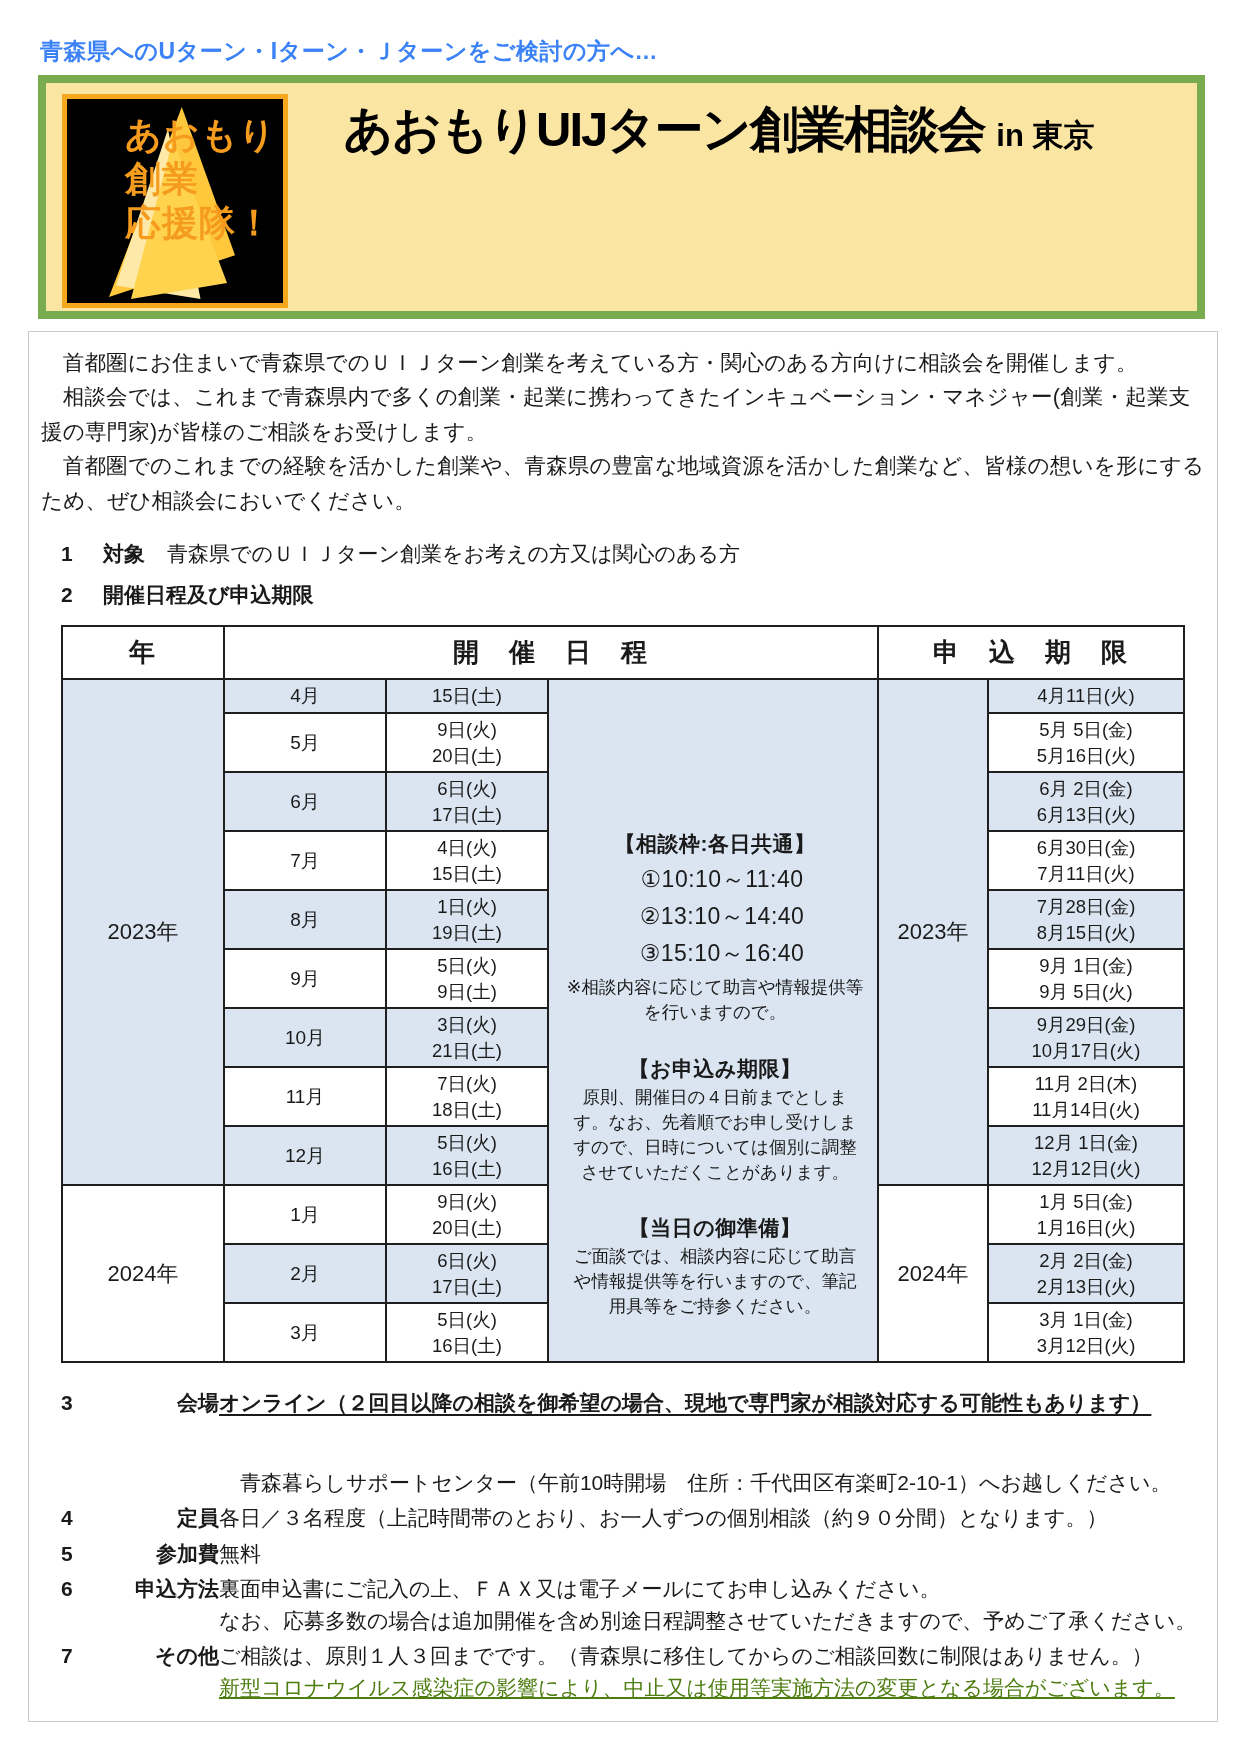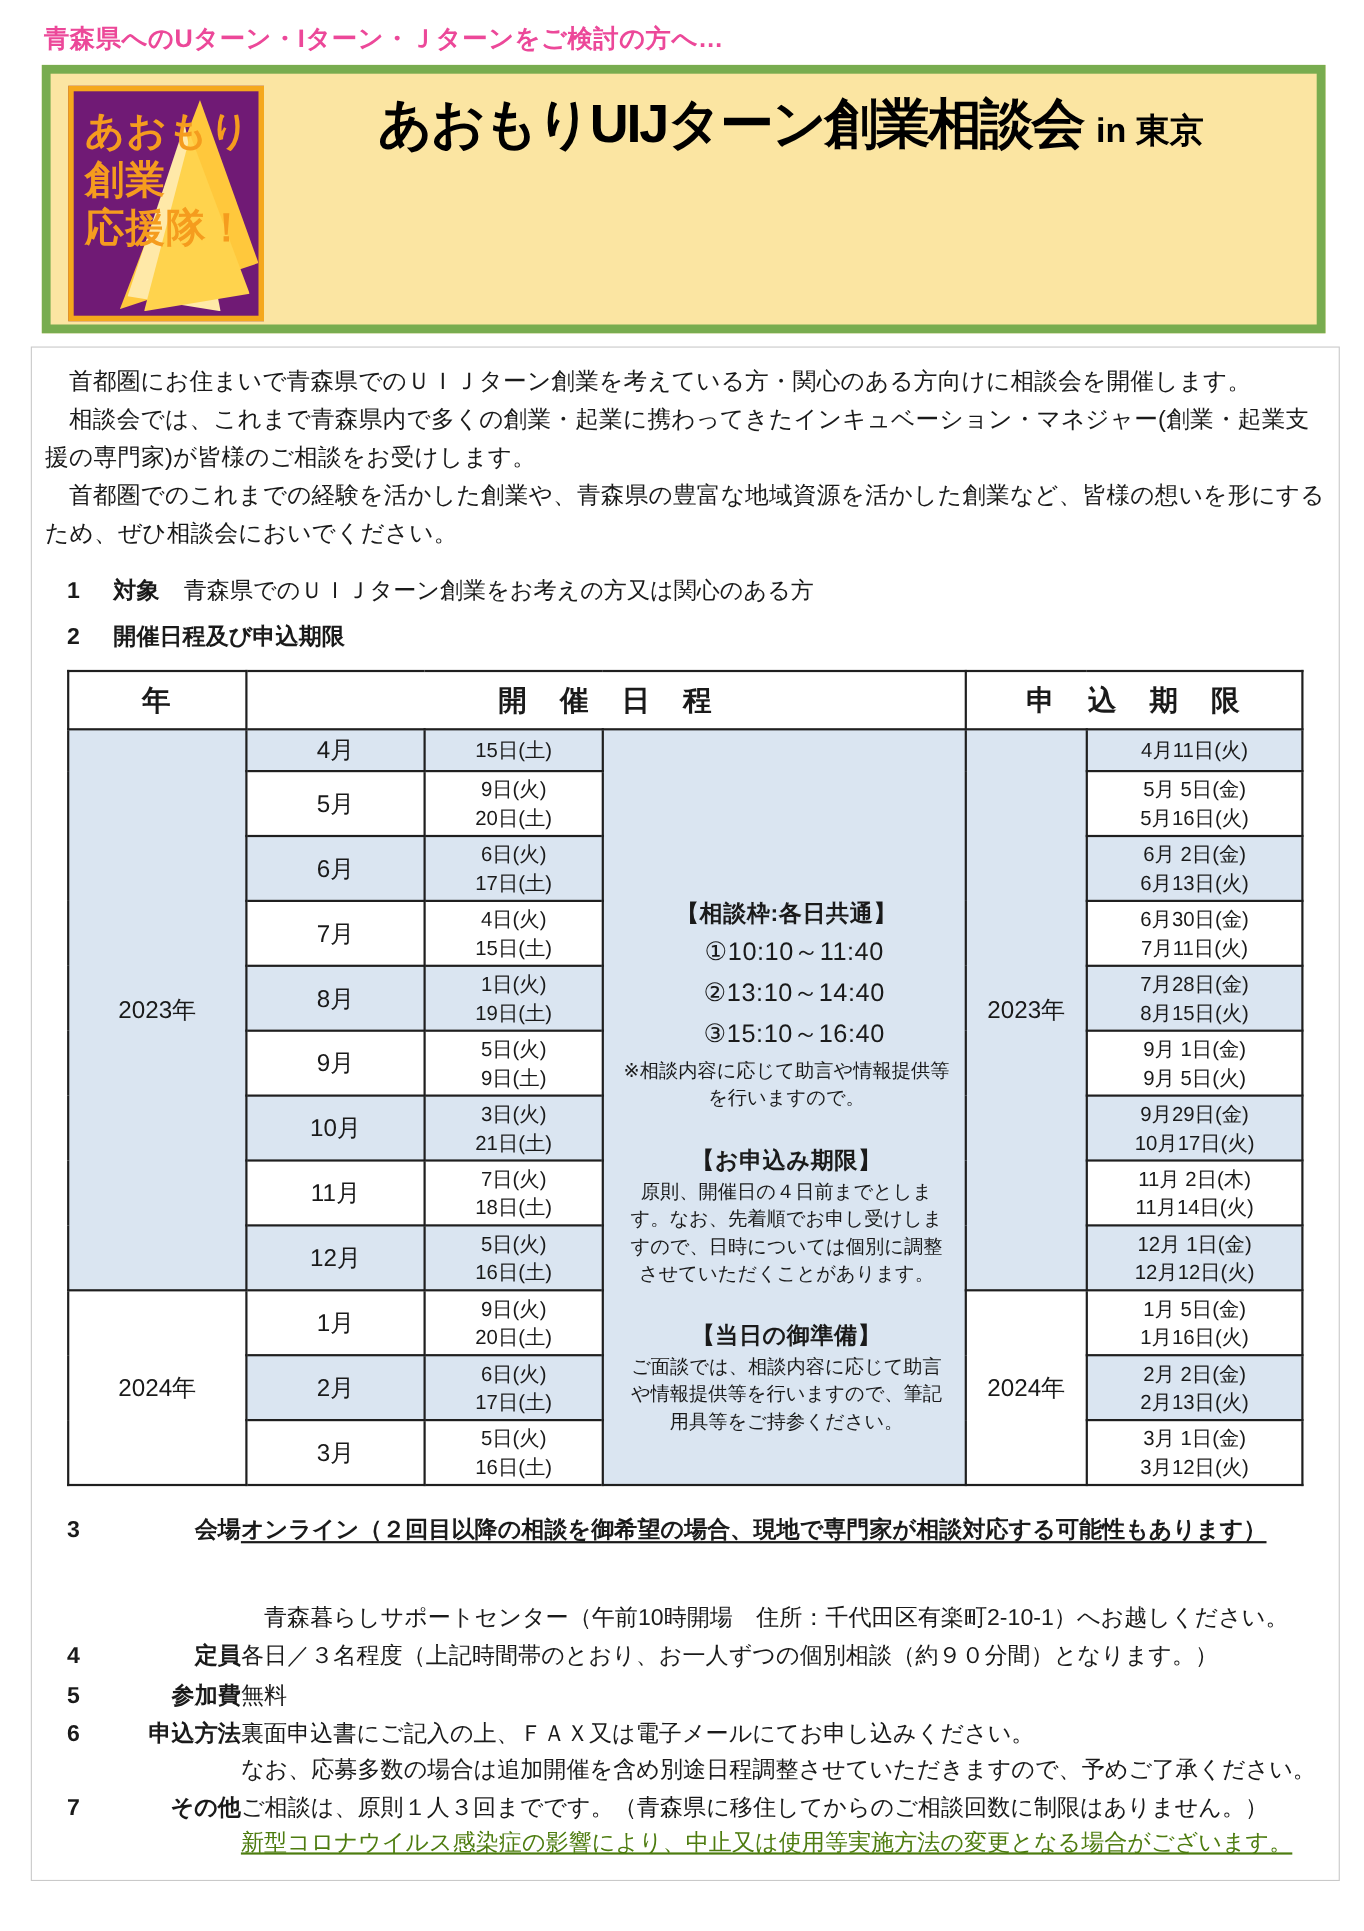--- a/index.html
+++ b/index.html
@@ -2,31 +2,31 @@
 <html lang="ja"><head>
 <meta charset="utf-8">
 <style>
   html,body{margin:0;padding:0;}
   body{
     width:1240px;height:1755px;background:#ffffff;position:relative;
     font-family:"Liberation Sans","DejaVu Sans",sans-serif;color:#1a1a1a;
     -webkit-font-smoothing:antialiased;
   }
   .top-note{
-    margin:20px 35px 8px 40px;font-size:23px;font-weight:bold;color:#ec4899;
+    margin:36px 35px 8px 40px;font-size:23px;font-weight:bold;color:#3b82f6;
     letter-spacing:.5px;
   }
   
   .banner{
     margin:0 35px 12px 38px;border:8px solid #78AC4F;background:#FBE5A2;
     position:relative;height:228px;
   }
   .logo-box{
     position:absolute;left:16px;top:11px;width:168px;height:204px;
-    background:#701a75;border:5px solid #F5A81C;overflow:hidden;
+    background:#000000;border:5px solid #F5A81C;overflow:hidden;padding-left:48px;
   }
   .logo-tri{position:absolute;}
   .tri1{left:28px;top:8px;width:140px;height:190px;background:#FFC83C;
         clip-path:polygon(62% 0,100% 78%,10% 100%);}
   .tri2{left:10px;top:30px;width:130px;height:170px;background:#FFE9A8;
         clip-path:polygon(70% 0,95% 100%,30% 92%);}
   .tri3{left:40px;top:40px;width:120px;height:160px;background:#FFD34D;
         clip-path:polygon(55% 0,100% 90%,20% 100%);}
   .logo-text{
     position:relative;z-index:2;margin:14px 0 0 10px;
@@ -65,21 +65,21 @@
   table.sched th,table.sched td{
     border:2px solid #1f1f1f;text-align:center;vertical-align:middle;
     padding:3px 2px;
   }
   table.sched th{
     font-size:26px;font-weight:bold;background:#fff;padding:8px 2px;letter-spacing:2px;
   }
   td.c-blue{background:#DAE5F1;}
   td.c-white{background:#ffffff;}
   td.year-cell{font-size:22px;}
-  td.month-cell{font-size:22px;}
+  td.month-cell{font-size:19px;}
   td.days-cell,td.deadline-cell{font-size:18.5px;line-height:1.38;padding:5px 2px;}
   td.info-cell{vertical-align:top;text-align:left;background:#DAE5F1;padding:0;}
   .info-content{padding:118px 10px 10px 14px;}
   .info-title{font-size:21px;font-weight:bold;letter-spacing:.5px;}
   .info-title.mt{margin-top:30px;}
   .info-slots div{font-size:23px;margin:6px 0 6px 14px;letter-spacing:.5px;}
   .info-note{font-size:17.5px;line-height:1.42;margin-top:2px;}
   
   .details{margin-top:24px;}
   .d-row{display:flex;font-size:21px;line-height:1.5;margin-bottom:4px;}

